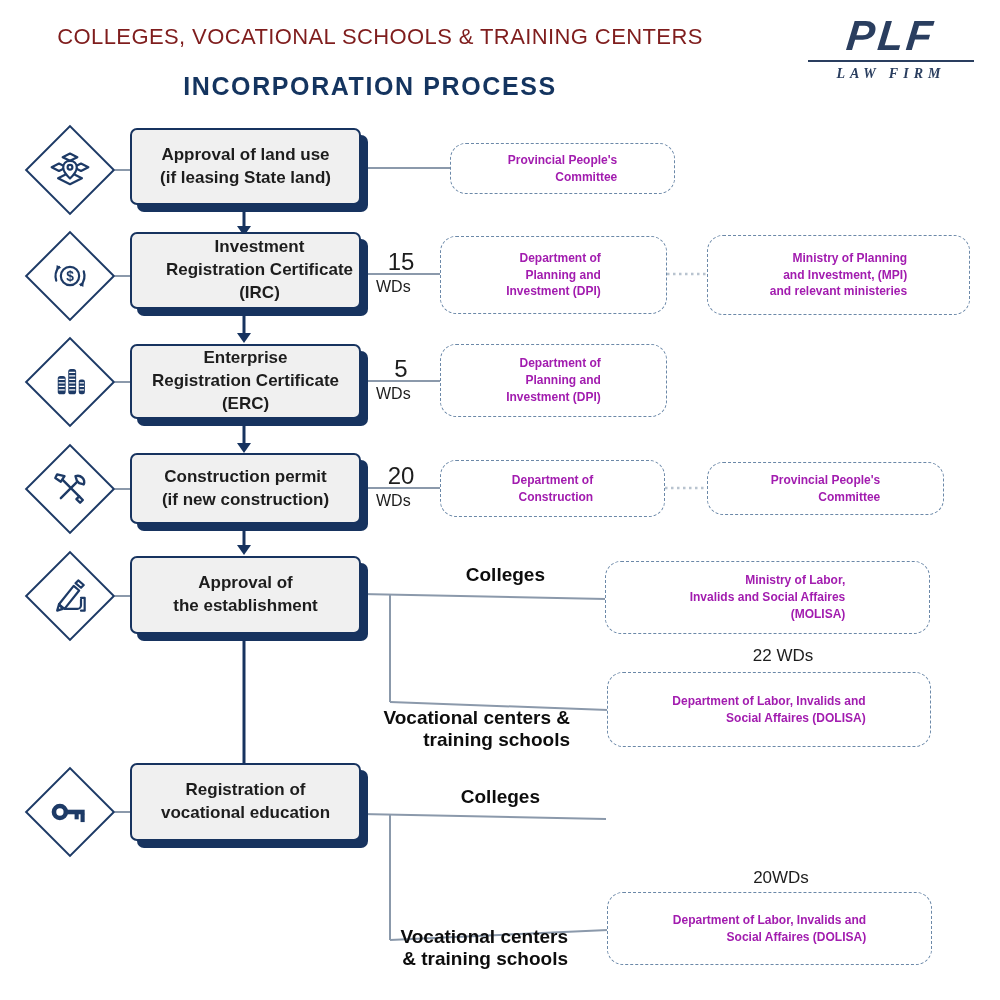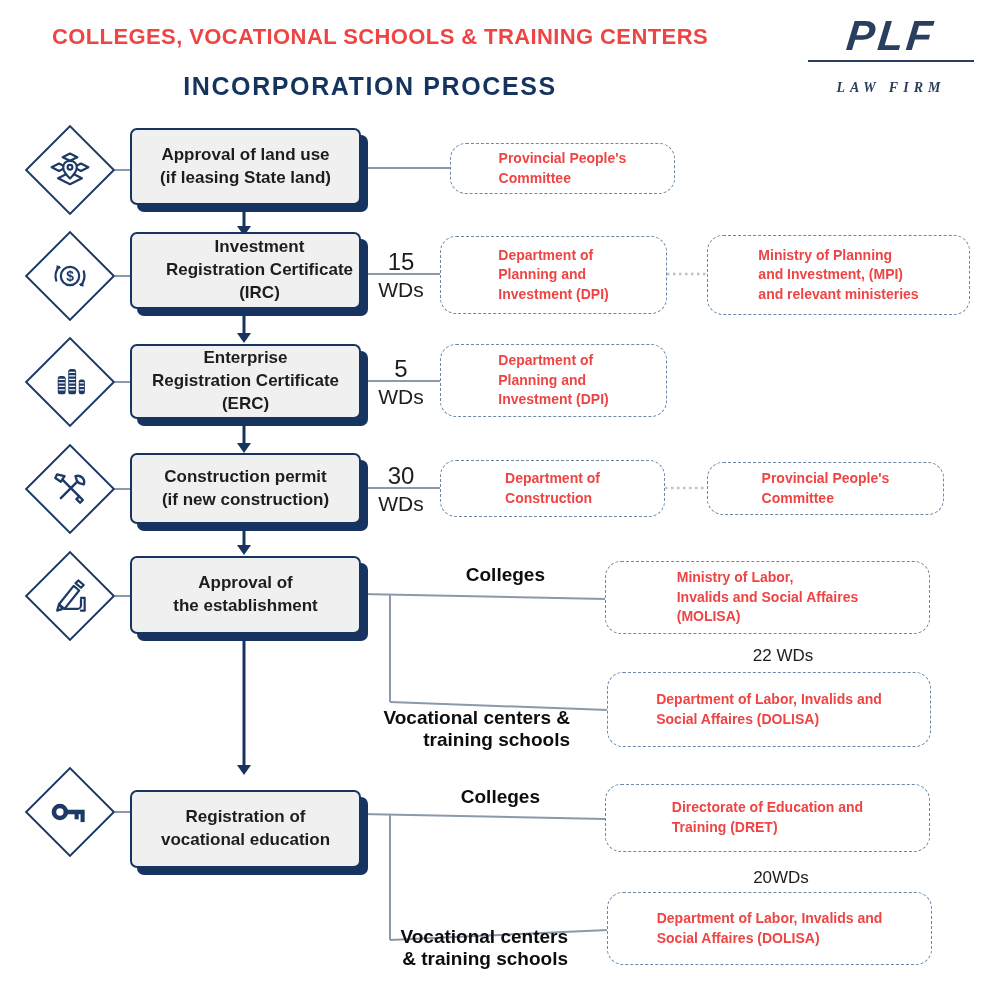--- a/index.html
+++ b/index.html
@@ -2,49 +2,49 @@
 <html><head>
 <meta charset="utf-8">
 <style>
   html,body{margin:0;padding:0;background:#fff;}
   #canvas{position:relative;width:1000px;height:1000px;background:#ffffff;overflow:hidden;
           font-family:"Liberation Sans", sans-serif;color:#1d1d1d;}
   .abs{position:absolute;}
   .pre{white-space:pre-line;font-weight:bold;}
 
   
-  .title{left:40px;top:24px;width:680px;text-align:center;font-size:22px;font-weight:700;
-         color:#ef4444;letter-spacing:.4px;}
+  .title{left:40px;top:24px;width:680px;text-align:center;font-size:22px;font-weight:400;
+         color:#7f1d1d;letter-spacing:.4px;}
   .subtitle{left:130px;top:72px;width:480px;text-align:center;font-size:25px;font-weight:800;
             color:#14345f;letter-spacing:1.6px;}
   .logo{left:808px;top:14px;width:166px;text-align:center;}
   .logo-main{font-size:42px;font-weight:900;font-style:italic;color:#2a3e5f;letter-spacing:3px;
              transform:skewX(-6deg);line-height:1.05;}
-  .logo-sub{margin-top:2px;border-top:2px solid #2a3e5f;padding-top:18px;
+  .logo-sub{margin-top:2px;border-top:2px solid #2a3e5f;padding-top:4px;
             font-family:"Liberation Serif", serif;font-style:italic;font-size:14px;
             letter-spacing:5px;color:#2a3e5f;font-weight:700;}
 
   
   .step-box{left:130px;width:231px;background:#f0f0f0;border:2px solid #17335f;border-radius:7px;
             box-shadow:7px 7px 0 #17335f;display:flex;align-items:center;justify-content:center;
             text-align:center;font-size:17px;line-height:1.35;color:#1d1d1d;box-sizing:border-box;
             z-index:3;}
   
   .dash-box{background:#ffffff;border:1.6px dashed #6b88a8;border-radius:16px;display:flex;
-            align-items:center;justify-content:center;text-align:left;font-size:14px;
-            line-height:1.4;color:#ef4444;box-sizing:border-box;z-index:3;}
+            align-items:center;justify-content:center;text-align:right;font-size:12px;
+            line-height:1.4;color:#a21caf;box-sizing:border-box;z-index:3;}
 
   
   .diamond{width:64px;height:64px;border:2px solid #1d3a66;background:#fff;transform:rotate(45deg);
            box-sizing:border-box;display:flex;align-items:center;justify-content:center;z-index:2;}
   .diamond .inner{transform:rotate(-45deg);display:flex;align-items:center;justify-content:center;}
 
   
   .dur-val{width:50px;text-align:center;font-size:24px;z-index:4;}
-  .dur-unit{width:50px;text-align:center;font-size:21px;z-index:4;}
+  .dur-unit{width:50px;font-size:16px;z-index:4;}
   .branch-label{font-weight:700;color:#0d0d0d;font-size:19px;text-align:right;z-index:4;}
   .wd-label{font-size:17px;color:#1d1d1d;text-align:center;z-index:4;}
 
   svg.overlay{left:0;top:0;z-index:1;}
 </style>
 </head>
 <body>
 
 <div id="canvas">
 
@@ -183,28 +183,28 @@
   <div class="abs step-box pre" style="top:232px;height:77px;padding-left:28px;">Investment
 Registration Certificate
 (IRC)</div>
   <div class="abs step-box pre" style="top:344px;height:75px;">Enterprise
 Registration Certificate
 (ERC)</div>
   <div class="abs step-box pre" style="top:453px;height:71px;">Construction permit
 (if new construction)</div>
   <div class="abs step-box pre" style="top:556px;height:78px;">Approval of
 the establishment</div>
-  <div class="abs step-box pre" style="top:790px;height:78px;">Registration of
+  <div class="abs step-box pre" style="top:763px;height:78px;">Registration of
 vocational education</div>
 
   <div class="abs dur-val" style="left:376px;top:248px;">15</div>
   <div class="abs dur-unit" style="left:376px;top:278px;">WDs</div>
   <div class="abs dur-val" style="left:376px;top:355px;">5</div>
   <div class="abs dur-unit" style="left:376px;top:385px;">WDs</div>
-  <div class="abs dur-val" style="left:376px;top:462px;">30</div>
+  <div class="abs dur-val" style="left:376px;top:462px;">20</div>
   <div class="abs dur-unit" style="left:376px;top:492px;">WDs</div>
 
   <div class="abs dash-box pre" style="left:450px;top:143px;width:225px;height:51px;">Provincial People's
 Committee</div>
   <div class="abs dash-box pre" style="left:440px;top:236px;width:227px;height:78px;">Department of
 Planning and
 Investment (DPI)</div>
   <div class="abs dash-box pre" style="left:707px;top:235px;width:263px;height:80px;">Ministry of Planning
 and Investment, (MPI)
 and relevant ministeries</div>
@@ -213,22 +213,20 @@
 Investment (DPI)</div>
   <div class="abs dash-box pre" style="left:440px;top:460px;width:225px;height:57px;">Department of
 Construction</div>
   <div class="abs dash-box pre" style="left:707px;top:462px;width:237px;height:53px;">Provincial People's
 Committee</div>
   <div class="abs dash-box pre" style="left:605px;top:561px;width:325px;height:73px;">Ministry of Labor,
 Invalids and Social Affaires
 (MOLISA)</div>
   <div class="abs dash-box pre" style="left:607px;top:672px;width:324px;height:75px;">Department of Labor, Invalids and
 Social Affaires (DOLISA)</div>
-  <div class="abs dash-box pre" style="left:605px;top:784px;width:325px;height:68px;">Directorate of Education and
-Training (DRET)</div>
   <div class="abs dash-box pre" style="left:607px;top:892px;width:325px;height:73px;">Department of Labor, Invalids and
 Social Affaires (DOLISA)</div>
 
   <div class="abs branch-label" style="left:420px;top:564px;width:125px;">Colleges</div>
   <div class="abs wd-label" style="left:728px;top:646px;width:110px;">22 WDs</div>
   <div class="abs branch-label pre" style="left:352px;top:707px;width:218px;">Vocational centers &amp;
 training schools</div>
 
   <div class="abs branch-label" style="left:415px;top:786px;width:125px;">Colleges</div>
   <div class="abs wd-label" style="left:726px;top:868px;width:110px;">20WDs</div>

